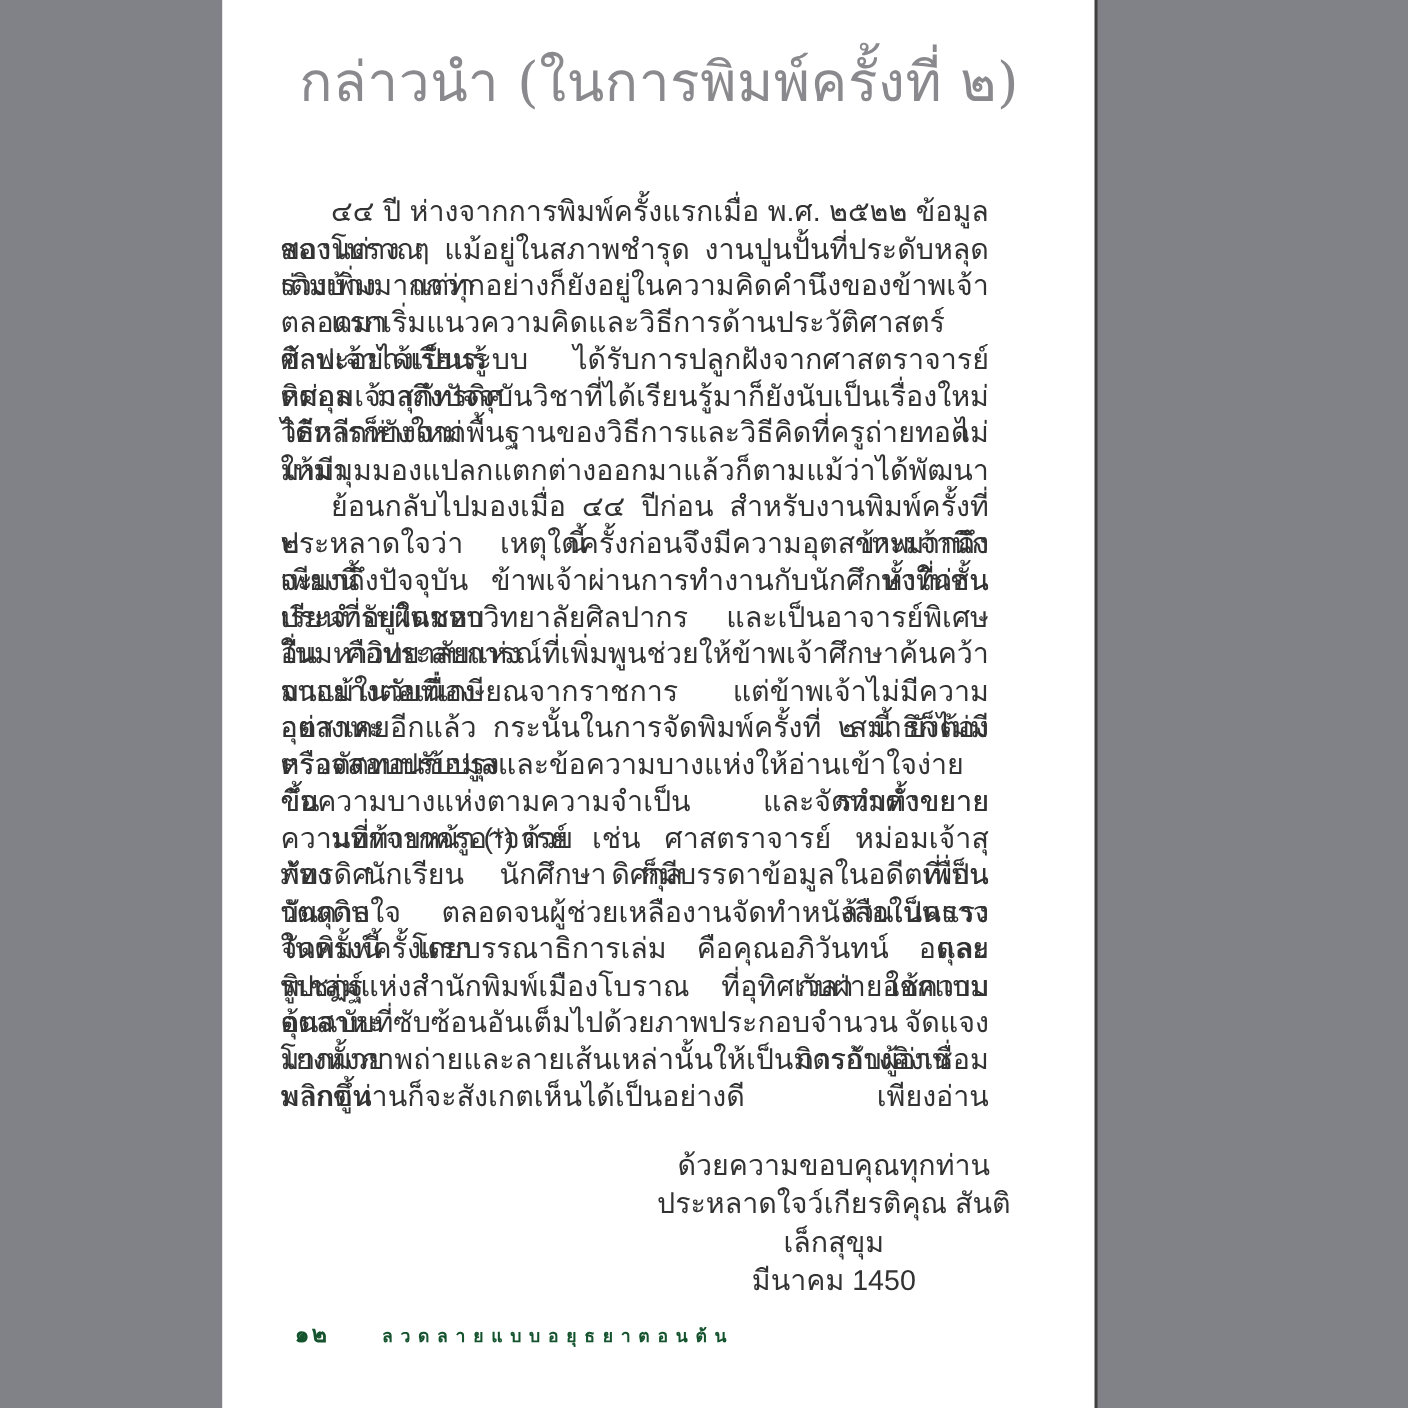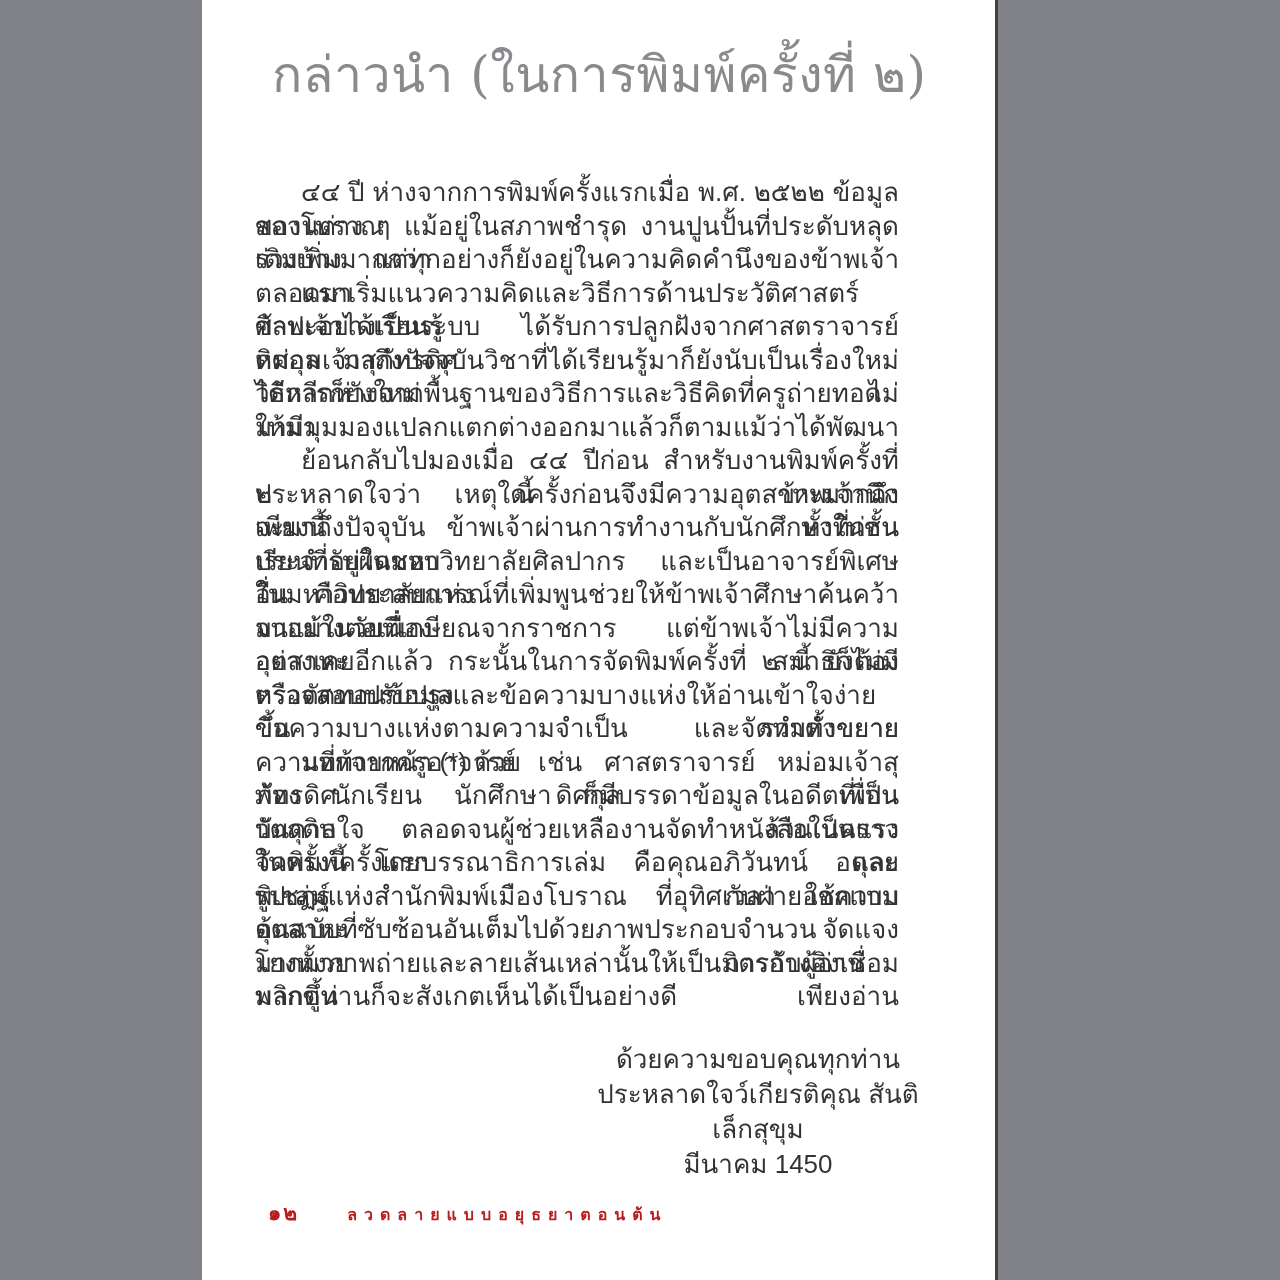--- a/index.html
+++ b/index.html
@@ -68,21 +68,21 @@
     color: #333333;
     font-size: 26px;
     line-height: 35px;
   }
   .page-footer {
     position: absolute;
     left: 66px;
     top: 1196px;
     display: flex;
     align-items: baseline;
-    color: #b91c1c;
+    color: #14532d;
   }
   .page-number {
     font-size: 21px;
     font-weight: 700;
     letter-spacing: 2px;
   }
   .footer-book-title {
     margin-left: 48px;
     font-size: 16px;
     font-weight: 600;

